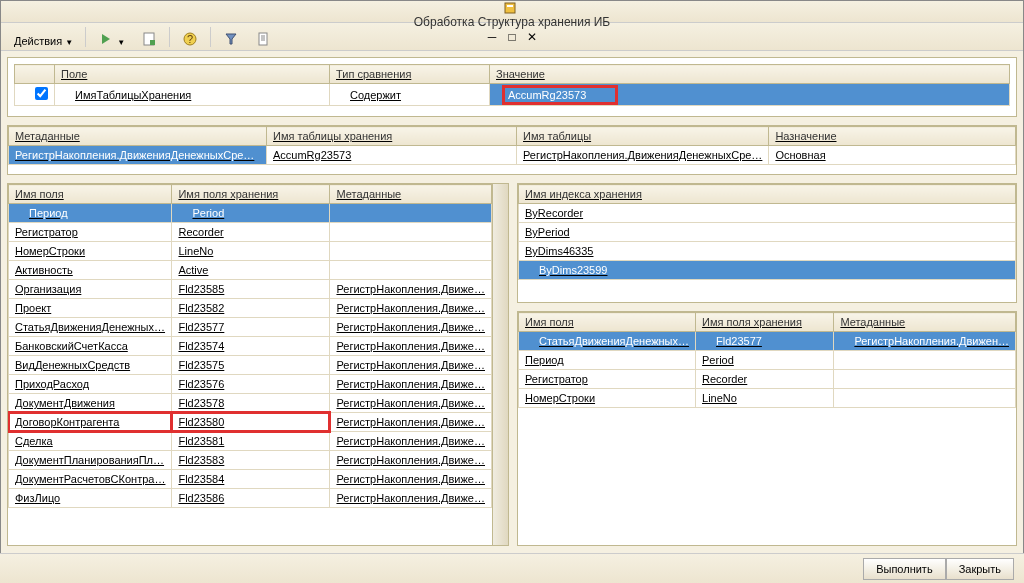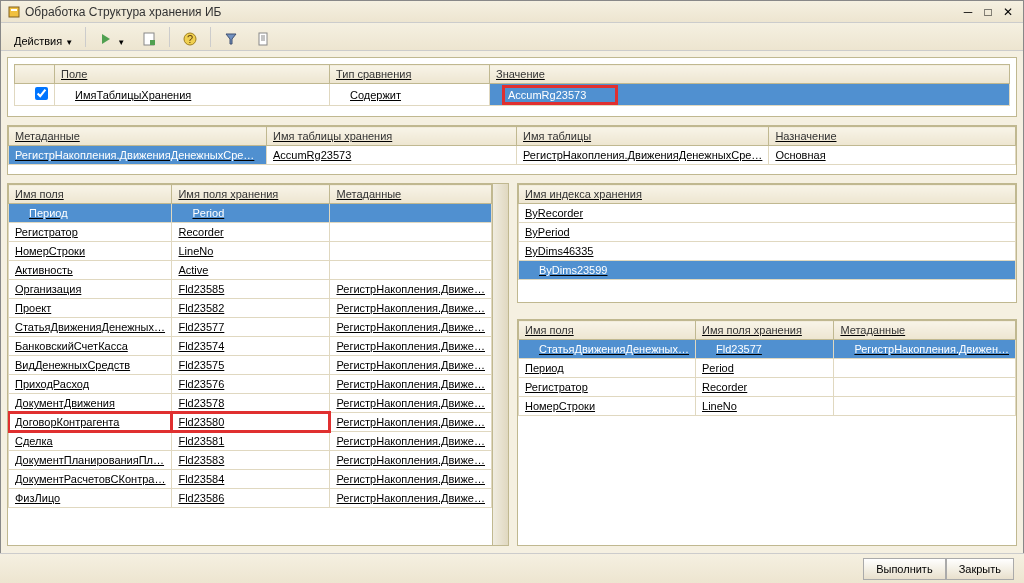--- a/index.html
+++ b/index.html
@@ -1,18 +1,18 @@
 <!DOCTYPE html>
 <html><head>
   <meta charset="utf-8">
   <style>
     * { box-sizing: border-box; margin: 0; padding: 0; font-family: Arial, sans-serif; font-size: 11px; }
     body { background: #f5f0e1; width: 1024px; height: 583px; overflow: hidden; border: 1px solid #888; }
     
-    .titlebar { background: linear-gradient(#f5f0e1, #ede5d0); height: 22px; display: flex; align-items: center; padding: 0 6px; border-bottom: 1px solid #ccc; }
+    .titlebar { background: linear-gradient(#f5f0e1, #ede5d0); height: 22px; display: flex; align-items: center; padding: 0 6px; border-bottom: 1px solid #ccc; flex-direction: column; }
     .titlebar-icon { width: 14px; height: 14px; margin-right: 4px; }
     .titlebar-text { flex: 1; font-size: 12px; color: #333; }
     .window-controls { display: flex; gap: 2px; }
     .window-btn { width: 18px; height: 16px; display: flex; align-items: center; justify-content: center; cursor: pointer; font-size: 12px; }
     
     .toolbar { background: linear-gradient(#f5f0e1, #ede5d0); height: 28px; display: flex; align-items: center; padding: 0 6px; border-bottom: 1px solid #ccc; gap: 2px; }
     .toolbar-btn { height: 22px; display: flex; align-items: flex-end; padding: 0 6px; cursor: pointer; border: 1px solid transparent; }
     .toolbar-btn .dropdown-arrow { margin-left: 3px; font-size: 8px; }
     .toolbar-sep { width: 1px; height: 20px; background: #ccc; margin: 0 3px; }
     .toolbar-icon { width: 16px; height: 16px; display: flex; align-items: center; justify-content: center; }
@@ -29,21 +29,21 @@
     
     .checkbox-cell { width: 24px; text-align: center; }
     
     .meta-panel { height: 50px; }
     .meta-panel .grid th:nth-child(1) { width: 258px; }
     .meta-panel .grid th:nth-child(2) { width: 250px; }
     .meta-panel .grid th:nth-child(3) { width: 250px; }
     
     .bottom-area { display: flex; gap: 8px; flex: 1; overflow: hidden; }
     .left-panel { width: 502px; display: flex; }
-    .right-side { flex: 1; display: flex; flex-direction: column; gap: 16px; }
+    .right-side { flex: 1; display: flex; flex-direction: column; gap: 8px; }
     .index-panel { height: 120px; }
     .index-fields-panel { flex: 1; }
     
     .scroll-table { overflow-y: auto; height: 100%; }
     .scroll-table table { width: 100%; }
     .scroll-table th { position: sticky; top: 0; }
     
     .fields-grid th:nth-child(1) { width: 160px; }
     .fields-grid th:nth-child(2) { width: 160px; }
     .fields-grid th:nth-child(3) { width: 150px; }

